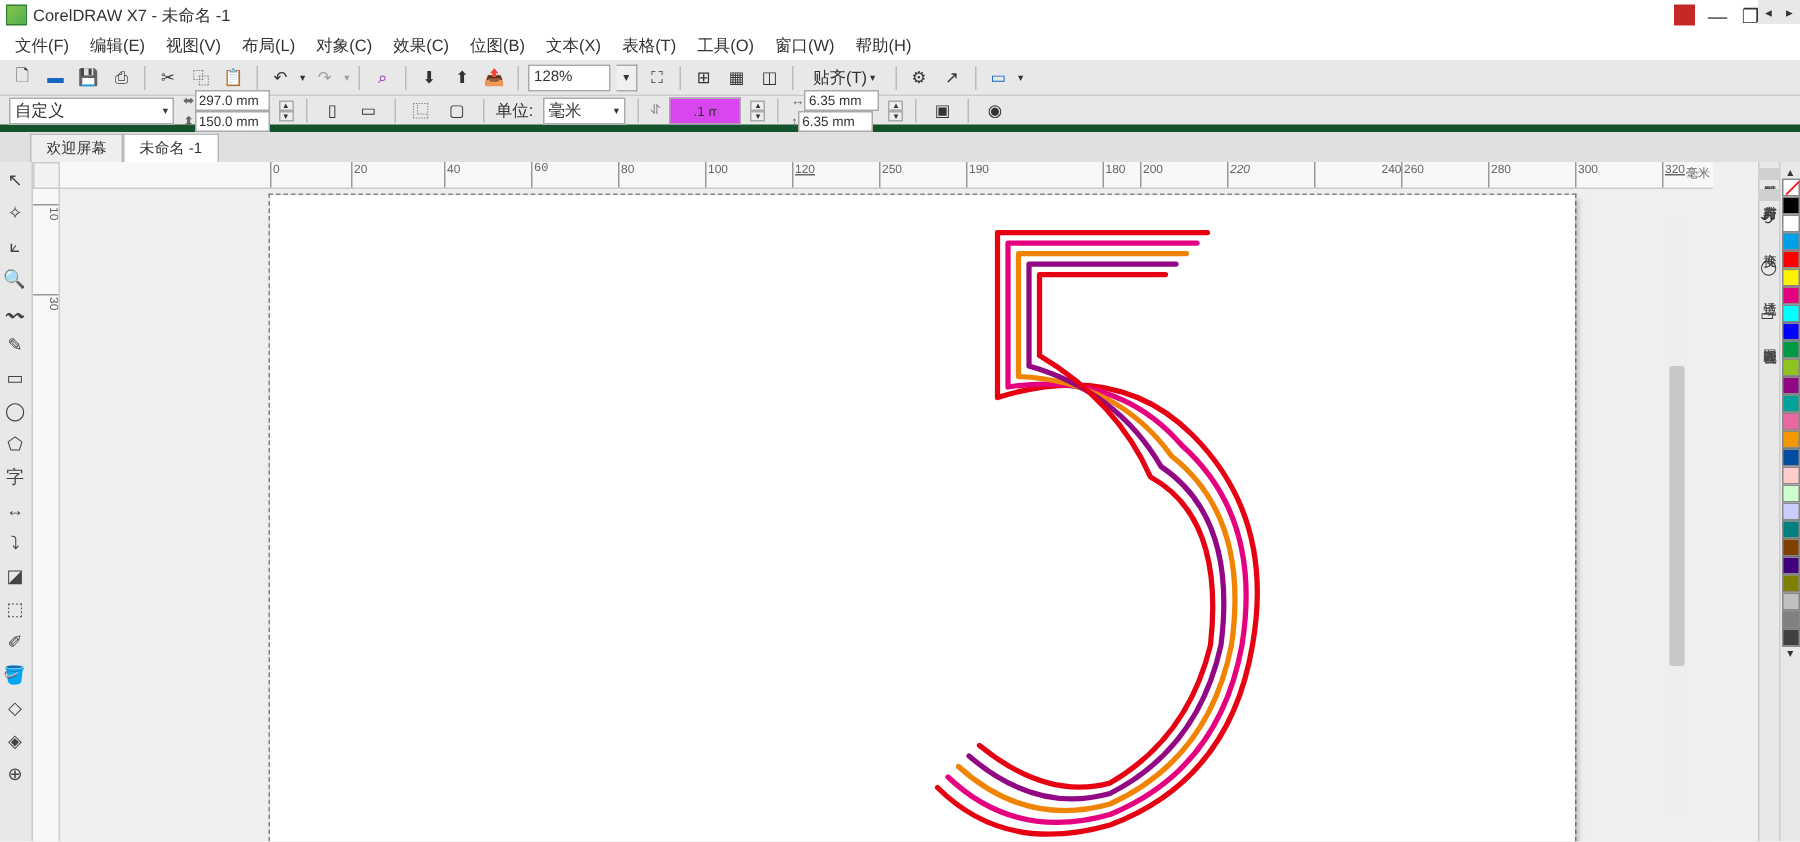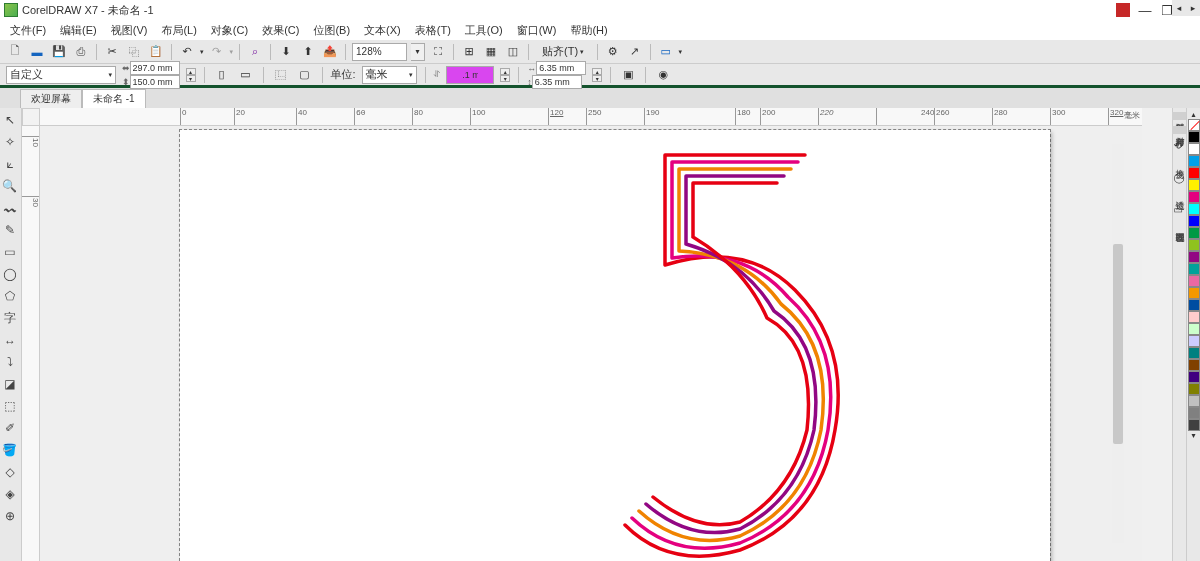--- a/index.html
+++ b/index.html
@@ -11,21 +11,21 @@
 .win-btn{width:14px;height:14px;display:flex;align-items:center;justify-content:center;cursor:pointer;font-size:13px}
 .user-icon{width:14px;height:14px;background:#c62828}
 .menubar{height:20px;background:#fff;display:flex;align-items:center;padding:0 4px;gap:2px}
 .menu-item{padding:1px 6px;cursor:pointer}
 .toolbar1{height:24px;background:#e8e8e8;display:flex;align-items:center;padding:0 6px;gap:4px;border-bottom:1px solid #ccc}
 .tb-btn{width:18px;height:18px;display:flex;align-items:center;justify-content:center;cursor:pointer;border:1px solid transparent}
 .tb-sep{width:1px;height:16px;background:#bbb;margin:0 2px}
 .zoom-input{width:55px;height:18px;border:1px solid #aaa;background:#fff;padding:0 3px;font-size:10px}
 .zoom-dd{width:14px;height:18px;border:1px solid #aaa;border-left:none;background:#f0f0f0;font-size:8px;display:flex;align-items:center;justify-content:center}
 .align-btn{padding:0 6px;height:18px;border:1px solid transparent;display:flex;align-items:center;gap:2px;cursor:pointer}
-.toolbar2{height:24px;background:#e8e8e8;display:flex;align-items:center;padding:0 6px;gap:6px;border-bottom:3px solid #14532d}
+.toolbar2{height:24px;background:#e8e8e8;display:flex;align-items:center;padding:0 6px;gap:6px;border-bottom:5px solid #14532d}
 .preset-dd{width:110px;height:18px;border:1px solid #aaa;background:#fff;display:flex;align-items:center;justify-content:space-between;padding:0 3px}
 .tiny-label{font-size:9px;color:#666}
 .dim-input{width:50px;height:14px;border:1px solid #aaa;background:#fff;padding:0 2px;font-size:9px}
 .spin{width:10px;display:flex;flex-direction:column}
 .spin-btn{height:7px;font-size:6px;background:#eee;border:1px solid #aaa;display:flex;align-items:center;justify-content:center;cursor:pointer}
 .unit-dd{width:55px;height:18px;border:1px solid #aaa;background:#fff;display:flex;align-items:center;justify-content:space-between;padding:0 3px}
 .nudge-input{width:48px;height:18px;border:1px solid #aaa;background:#d946ef;padding:0 15px;font-size:9px}
 .doctab-row{height:20px;background:#e0e0e0;display:flex;align-items:flex-end;padding-left:20px;gap:0}
 .doctab{padding:2px 10px;background:#eee;border:1px solid #bbb;border-bottom:none;font-size:10px;cursor:pointer}
 .doctab.active{background:#fff}
@@ -223,21 +223,21 @@
   <div class="canvas-area">
     <div class="ruler-corner"></div>
     <div class="ruler-h" id="rulerH">
       <span class="ruler-unit">毫米</span>
     <div class="tick-h" style="left: 140px;">0</div>
         <div class="tick-h" style="left: 194px;">20</div>
         <div class="tick-h" style="left: 256px;">40</div>
         <div class="tick-h" style="left: 314px; font-family: Liberation Mono, monospace;">60</div>
         <div class="tick-h" style="left: 372px;">80</div>
         <div class="tick-h" style="left: 430px;">100</div>
-        <div class="tick-h" style="left: 508px; text-decoration: underline;">120</div>
+        <div class="tick-h" style="left: 488px; text-decoration: underline;">120</div>
         <div class="tick-h" style="left: 546px;">250</div>
         <div class="tick-h" style="left: 604px;">190</div>
         <div class="tick-h" style="left: 662px; margin-left: 33px;">180</div>
         <div class="tick-h" style="left: 720px;">200</div>
         <div class="tick-h" style="left: 778px; font-style: italic;">220</div>
         <div class="tick-h" style="left: 836px; padding-left: 44px;">240</div>
         <div class="tick-h" style="left: 894px;">260</div>
         <div class="tick-h" style="left: 952px;">280</div>
         <div class="tick-h" style="left: 1010px;">300</div>
         <div class="tick-h" style="left: 1068px; text-decoration: underline;">320</div>

